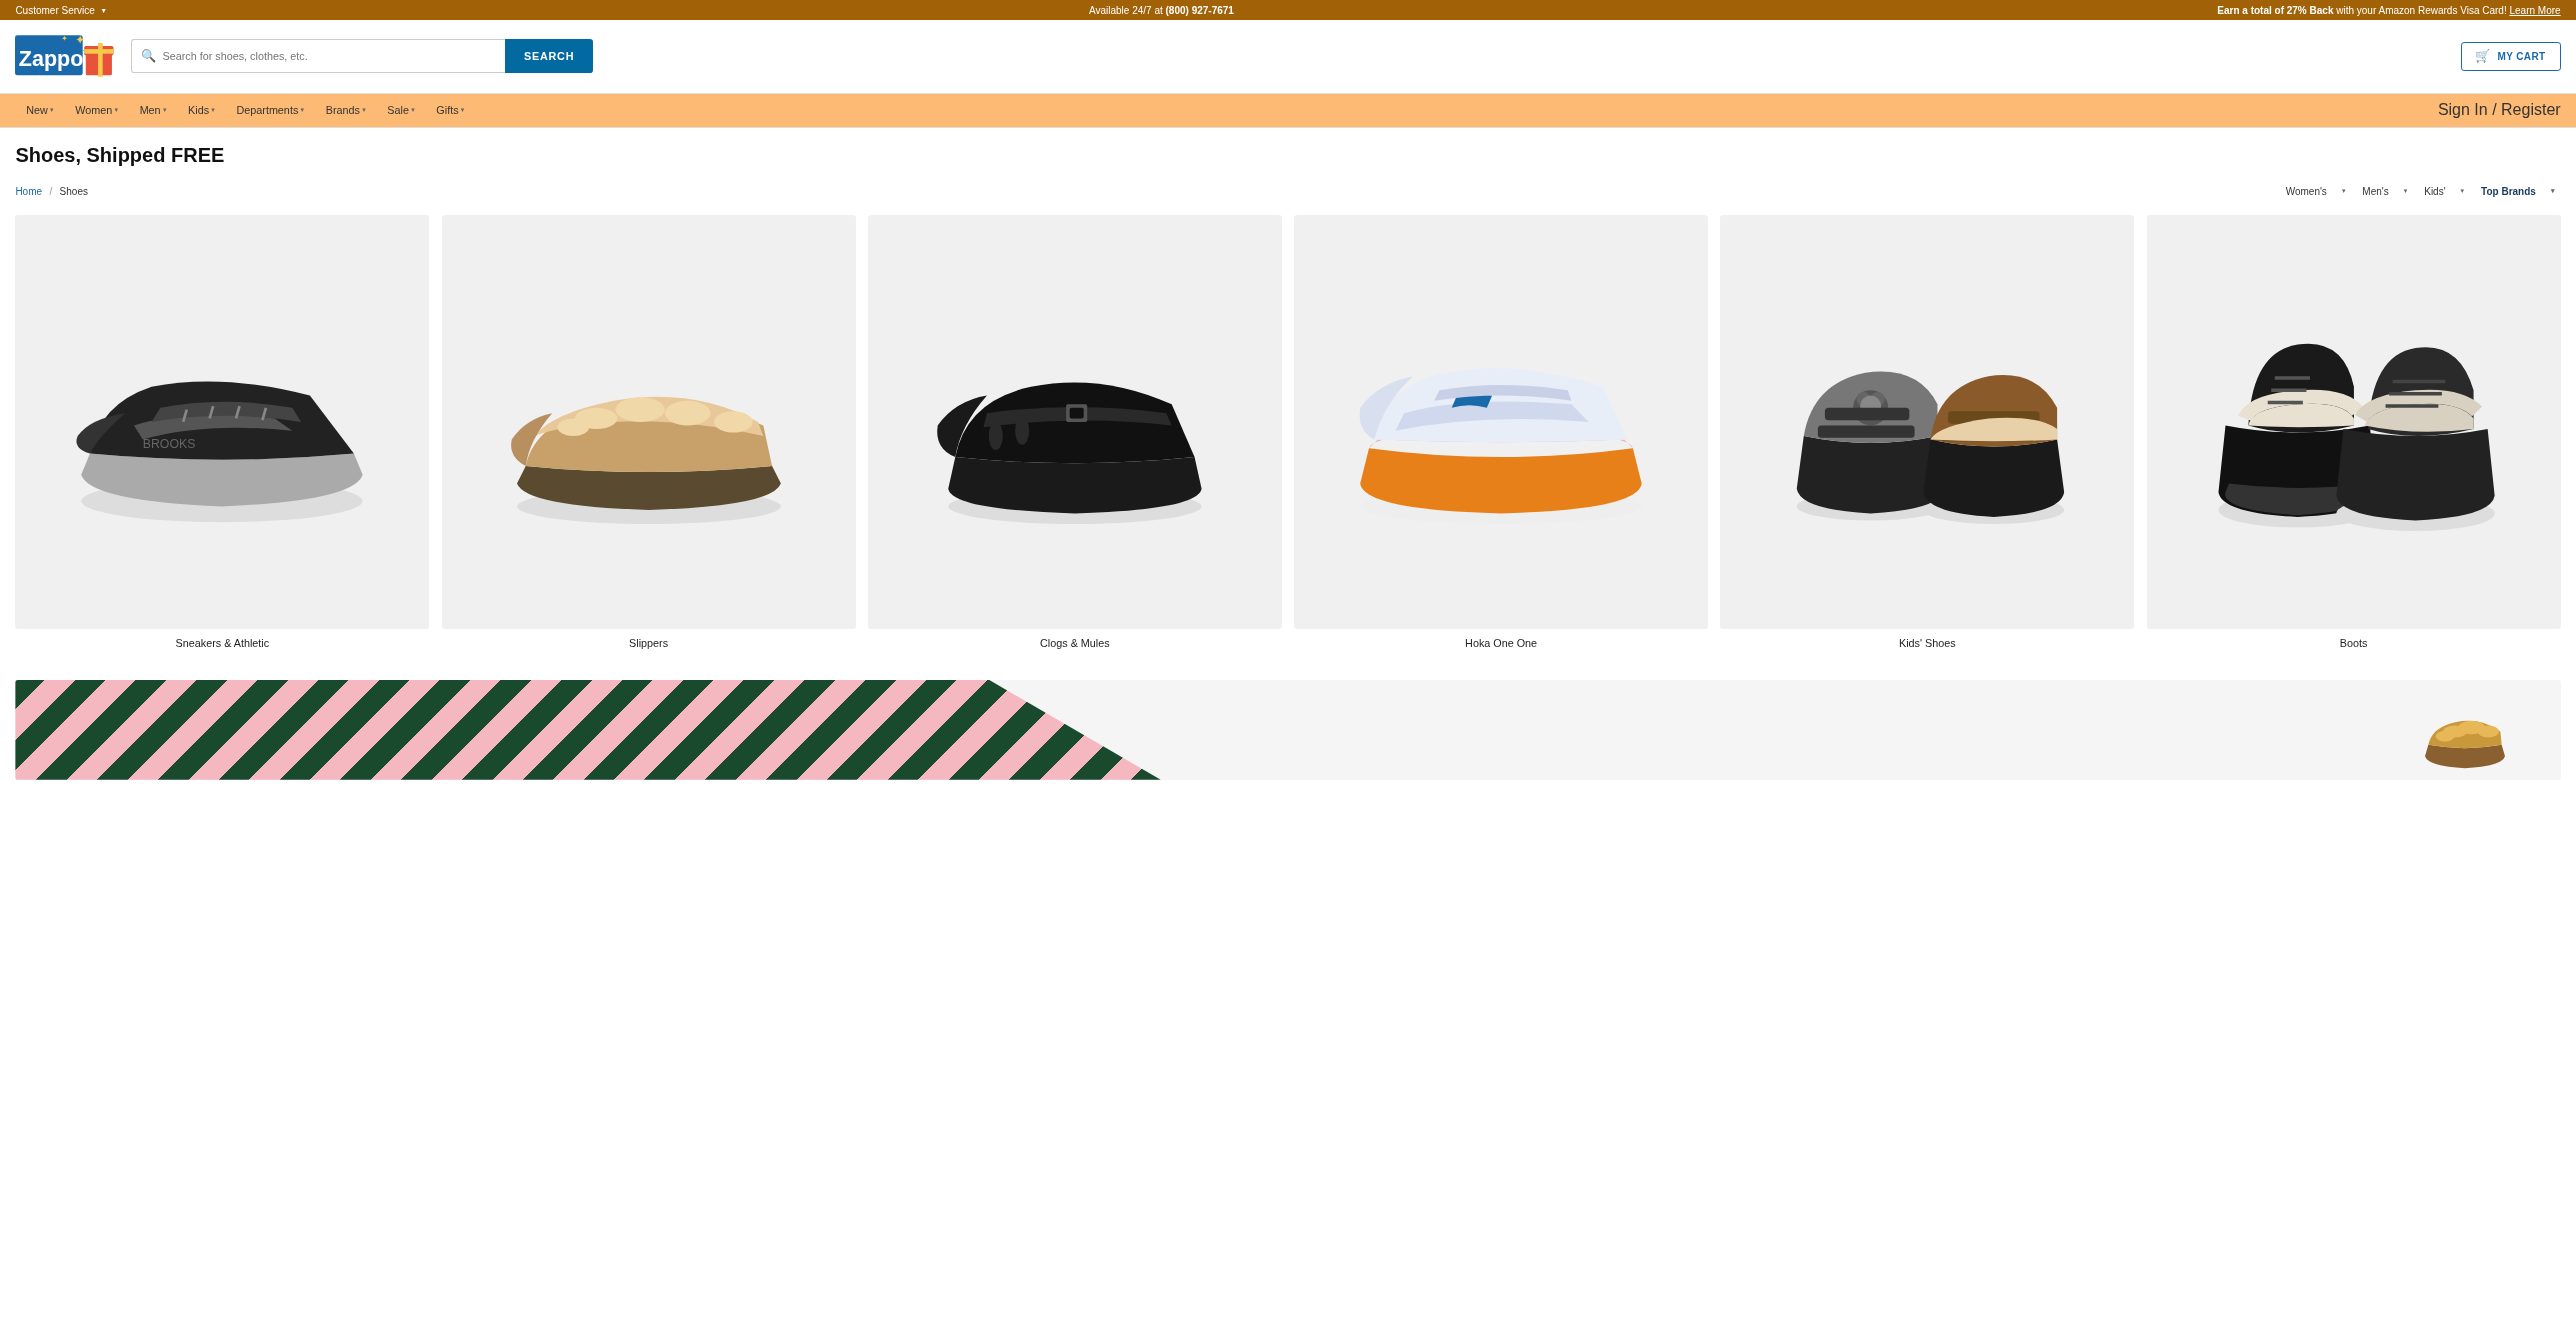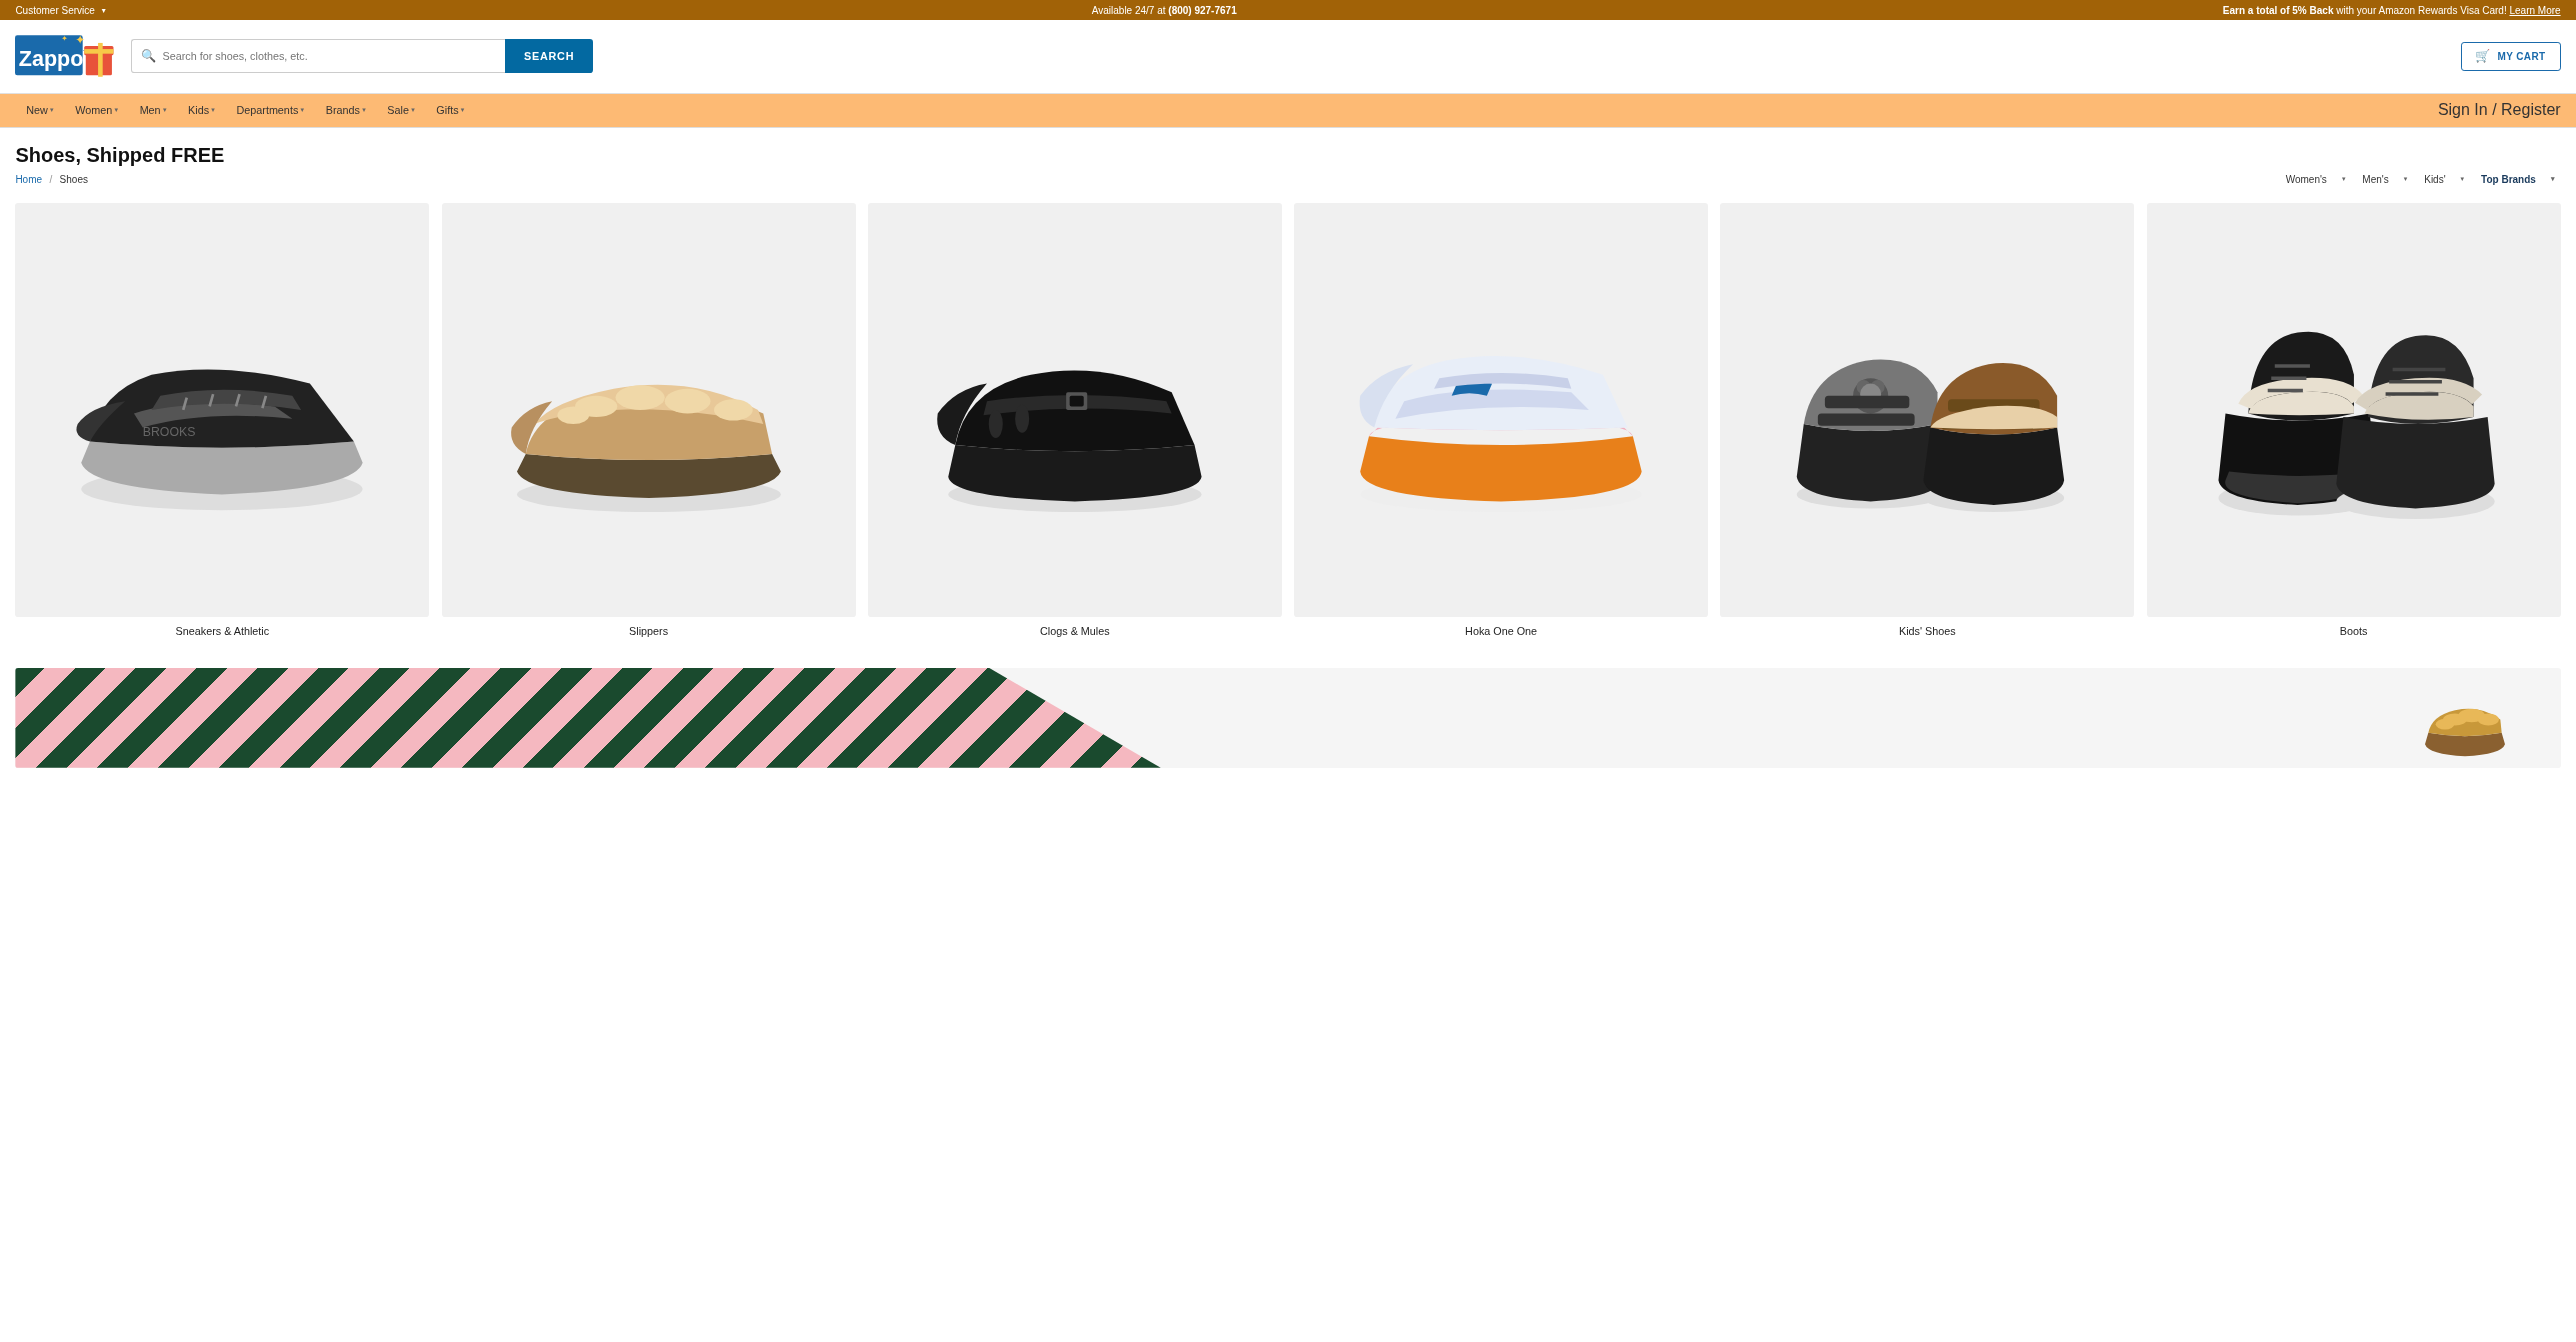--- a/index.html
+++ b/index.html
@@ -138,21 +138,21 @@
       color: #333;
       cursor: pointer;
     }
 
     
     .main { padding: 15.4px 15.4px; }
     .page-title {
       font-size: 20px;
       font-weight: bold;
       color: #111;
-      margin-bottom: 4px;
+      margin-bottom: 16px;
     }
 
     
     .breadcrumb-bar {
       display: flex;
       align-items: center;
       justify-content: space-between;
       margin-bottom: 15.4px;
     }
     .breadcrumb {
@@ -251,21 +251,21 @@
 <div class="top-bar">
   <div class="top-bar-left">
     <span>Customer Service</span>
     <span class="chevron">▾</span>
   </div>
   <div class="top-bar-center">
     <span>Available 24/7 at</span>
     <strong>(800) 927-7671</strong>
   </div>
   <div class="top-bar-right">
-    <strong>Earn a total of 5% Back</strong>
+    <strong>Earn a total of 27% Back</strong>
     <span> with your Amazon Rewards Visa Card!</span>
     <a>Learn More</a>
   </div>
 </div>
 
 <div class="header">
   <div class="logo-area">
     <div class="logo-box">
 
       <svg viewBox="0 0 130 70" width="100" height="54" style="font-size:14px">

